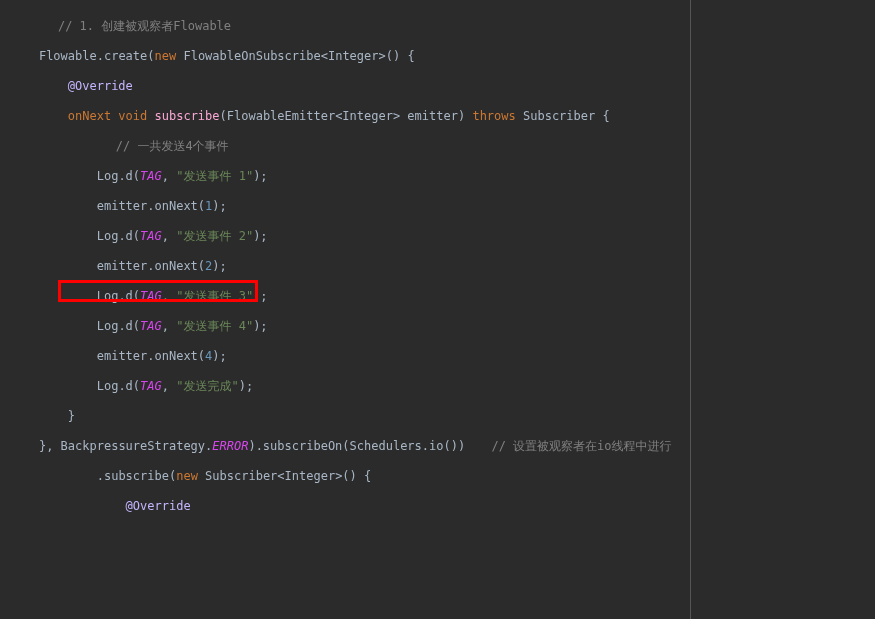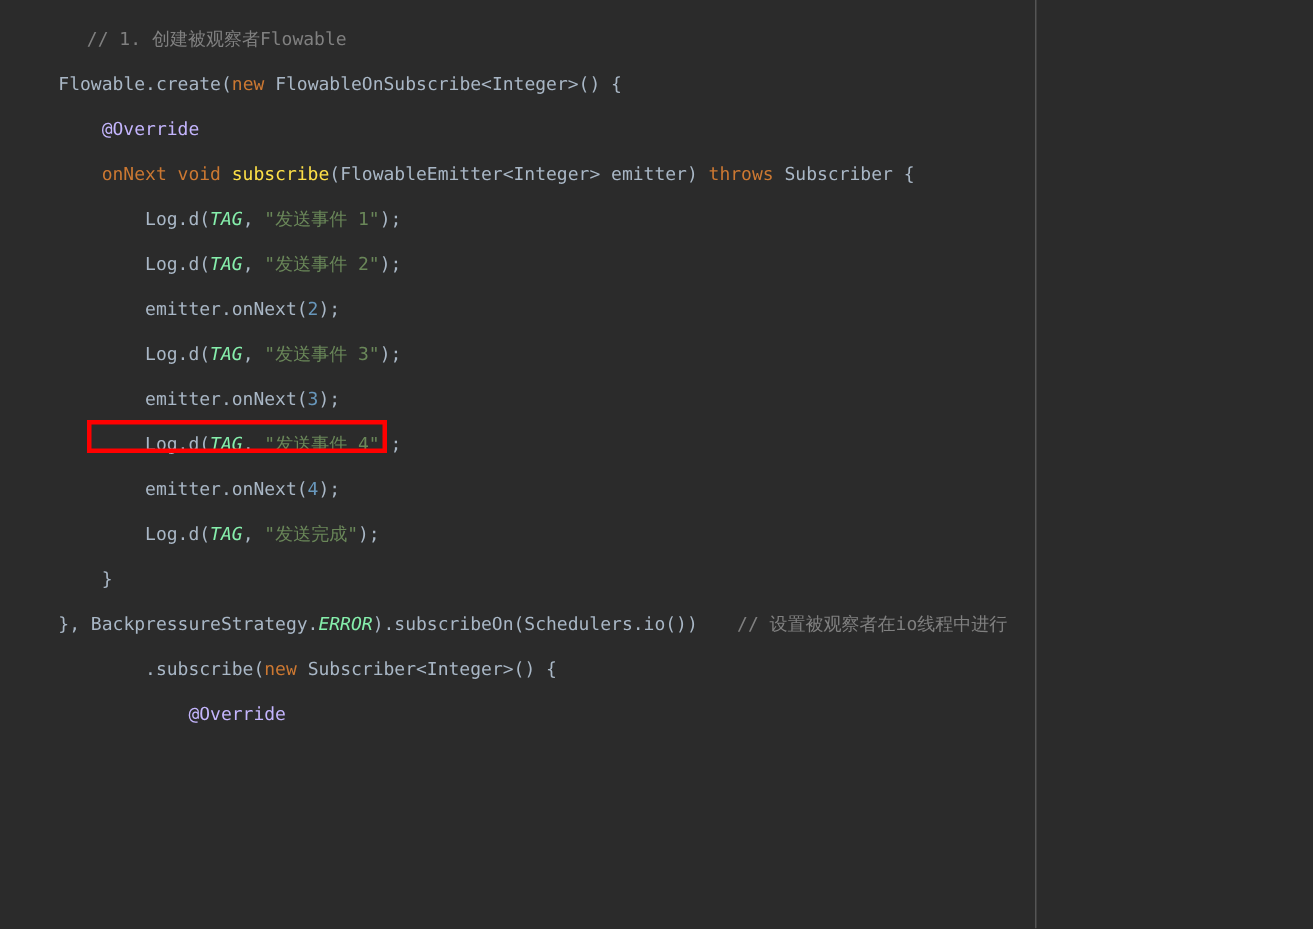--- a/index.html
+++ b/index.html
@@ -23,24 +23,24 @@
     position: absolute;
     right: 0;
     top: 0;
     bottom: 0;
     width: 1px;
     background: #555;
     left: 690px;
   }
   .cm  { color: #808080; margin-left: 19px; }
   .kw  { color: #cc7832; margin-top: 41px; }
-  .fn  { color: #fde047; text-align: right; }
+  .fn  { color: #f9a8d4; text-align: right; }
   .str { color: #6a8759; }
   .ann { color: #c4b5fd; }
-  .sfld{ color: #86efac; font-style: italic; }
+  .sfld{ color: #d946ef; font-style: italic; }
   .num { color: #6897bb; }
   .it  { }
 
   .redbox {
     position: absolute;
     border: 3px solid #ff0000;
     left: 58px;
     top: 280px;
     width: 200px;
     height: 22px;
@@ -48,25 +48,26 @@
   }
 </style>
 </head>
 <body>
 
 <div class="editor">
 <div>    <span class="cm">// 1. 创建被观察者Flowable</span></div>
 <div>    <span>Flowable.</span><span class="it">create</span><span>(</span><span class="kw">new</span><span> FlowableOnSubscribe&lt;Integer&gt;() {</span></div>
 <div>        <span class="ann">@Override</span></div>
 <div>        <span class="kw">onNext void</span><span class="fn"> subscribe</span><span>(FlowableEmitter&lt;Integer&gt; emitter) </span><span class="kw">throws</span><span> Subscriber {</span></div>
+<div>            <span class="cm">// 一共发送4个事件</span></div>
 <div>            <span>Log.</span><span class="it">d</span><span>(</span><span class="sfld">TAG</span><span>, </span><span class="str">"发送事件 1"</span><span>);</span></div>
+<div>            <span>emitter.onNext(</span><span class="num">1</span><span>);</span></div>
 <div>            <span>Log.</span><span class="it">d</span><span>(</span><span class="sfld">TAG</span><span>, </span><span class="str">"发送事件 2"</span><span>);</span></div>
 <div>            <span>emitter.onNext(</span><span class="num">2</span><span>);</span></div>
 <div>            <span>Log.</span><span class="it">d</span><span>(</span><span class="sfld">TAG</span><span>, </span><span class="str">"发送事件 3"</span><span>);</span></div>
-<div>            <span>emitter.onNext(</span><span class="num">3</span><span>);</span></div>
 <div>            <span>Log.</span><span class="it">d</span><span>(</span><span class="sfld">TAG</span><span>, </span><span class="str">"发送事件 4"</span><span>);</span></div>
 <div>            <span>emitter.onNext(</span><span class="num">4</span><span>);</span></div>
 <div>            <span>Log.</span><span class="it">d</span><span>(</span><span class="sfld">TAG</span><span>, </span><span class="str">"发送完成"</span><span>);</span></div>
 <div>        <span>}</span></div>
 <div>    <span>}, BackpressureStrategy.</span><span class="sfld">ERROR</span><span>).subscribeOn(Schedulers.</span><span class="it">io</span><span>()) </span><span class="cm">// 设置被观察者在io线程中进行</span></div>
 <div>            <span>.subscribe(</span><span class="kw">new</span><span> Subscriber&lt;Integer&gt;() {</span></div>
 <div>                <span class="ann">@Override</span></div>
 
 
 

